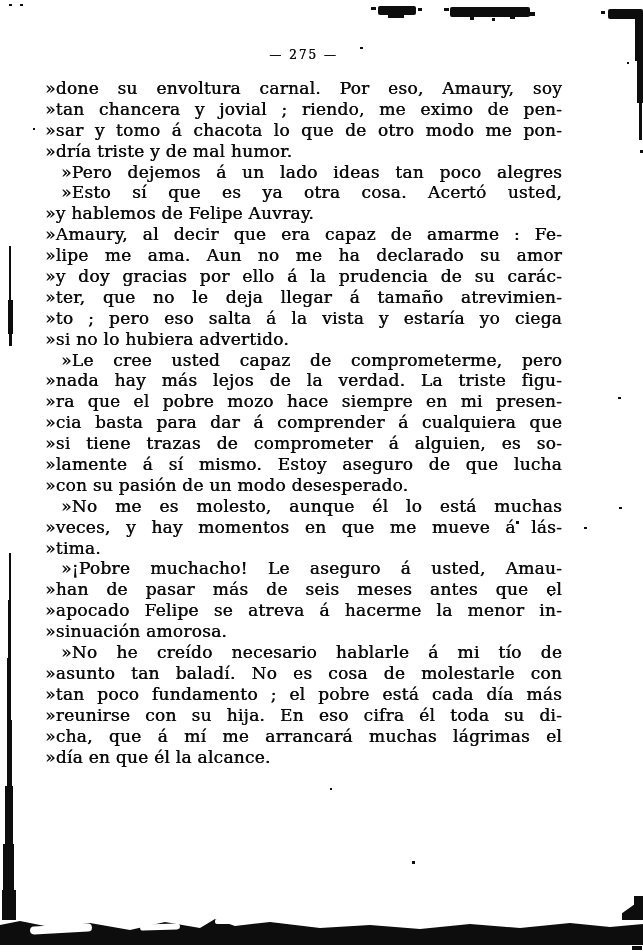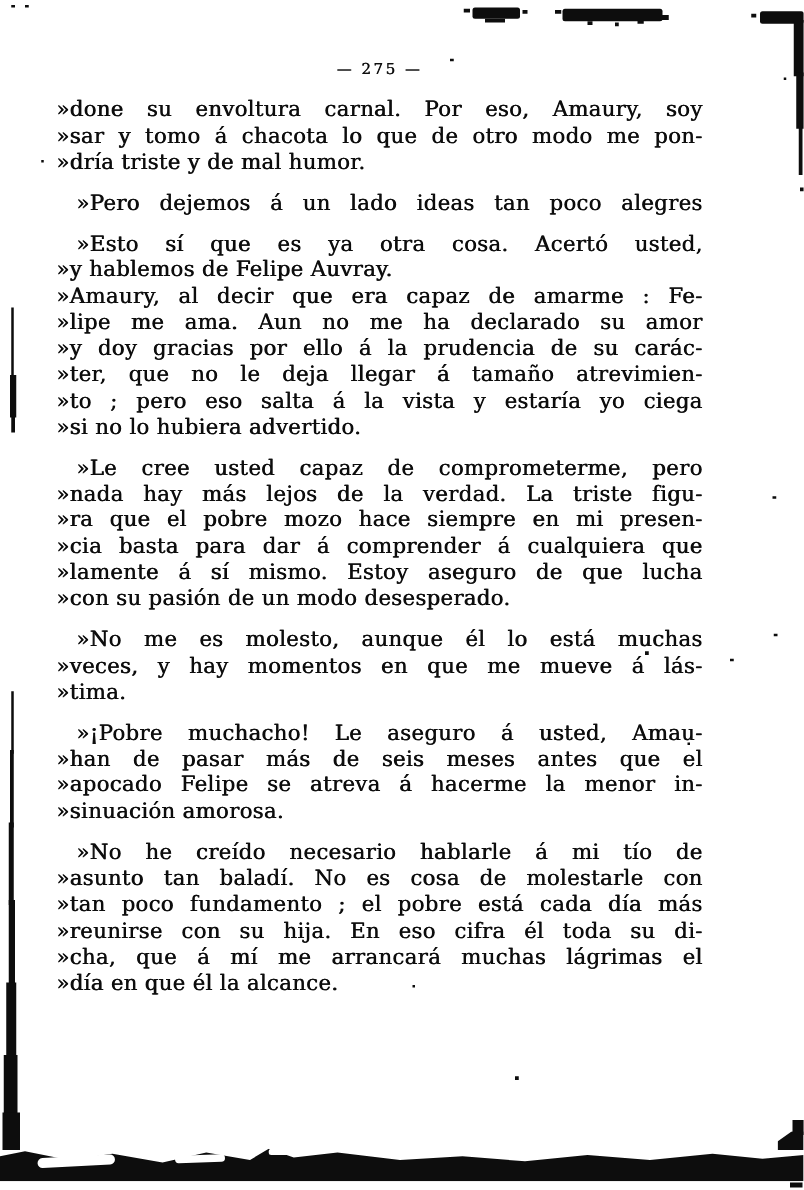--- a/index.html
+++ b/index.html
@@ -38,21 +38,21 @@
     text-shadow:0.45px 0 0 currentColor;
   }
   .line{
     text-align:justify;
     text-align-last:justify;
     white-space:normal;
     height:20.9px;
     overflow:visible;
   }
   .line.last{ text-align-last:left; }
-  .line.indent{ padding-left:16px;margin-top:12px; }
+  .line.indent{ padding-left:16px; }
   
   .mark{
     position:absolute;
     background:var(--ink);
     display:block;
   }
   .mark.white{ background:var(--paper); }
   .band{
     position:absolute;
     left:0;top:916px;width:643px;height:30px;
@@ -62,35 +62,37 @@
 </style>
 </head>
 <body>
 
 <div class="page">
 
   <div class="running-head">— 275 —</div>
 
   <div class="text-block" id="text-block">
       <div class="line">»done su envoltura carnal. Por eso, Amaury, soy</div>
+      <div class="line">»tan chancera y jovial ; riendo, me eximo de pen-</div>
       <div class="line">»sar y tomo á chacota lo que de otro modo me pon-</div>
       <div class="line last">»dría triste y de mal humor.</div>
       <div class="line indent">»Pero dejemos á un lado ideas tan poco alegres</div>
       <div class="line indent">»Esto sí que es ya otra cosa. Acertó usted,</div>
       <div class="line last">»y hablemos de Felipe Auvray.</div>
       <div class="line">»Amaury, al decir que era capaz de amarme : Fe-</div>
       <div class="line">»lipe me ama. Aun no me ha declarado su amor</div>
       <div class="line">»y doy gracias por ello á la prudencia de su carác-</div>
       <div class="line">»ter, que no le deja llegar á tamaño atrevimien-</div>
       <div class="line">»to ; pero eso salta á la vista y estaría yo ciega</div>
       <div class="line last">»si no lo hubiera advertido.</div>
       <div class="line indent">»Le cree usted capaz de comprometerme, pero</div>
       <div class="line">»nada hay más lejos de la verdad. La triste figu-</div>
       <div class="line">»ra que el pobre mozo hace siempre en mi presen-</div>
       <div class="line">»cia basta para dar á comprender á cualquiera que</div>
+      <div class="line">»si tiene trazas de comprometer á alguien, es so-</div>
       <div class="line">»lamente á sí mismo. Estoy aseguro de que lucha</div>
       <div class="line last">»con su pasión de un modo desesperado.</div>
       <div class="line indent">»No me es molesto, aunque él lo está muchas</div>
       <div class="line">»veces, y hay momentos en que me mueve á lás-</div>
       <div class="line last">»tima.</div>
       <div class="line indent">»¡Pobre muchacho! Le aseguro á usted, Amau-</div>
       <div class="line">»han de pasar más de seis meses antes que el</div>
       <div class="line">»apocado Felipe se atreva á hacerme la menor in-</div>
       <div class="line last">»sinuación amorosa.</div>
       <div class="line indent">»No he creído necesario hablarle á mi tío de</div>

